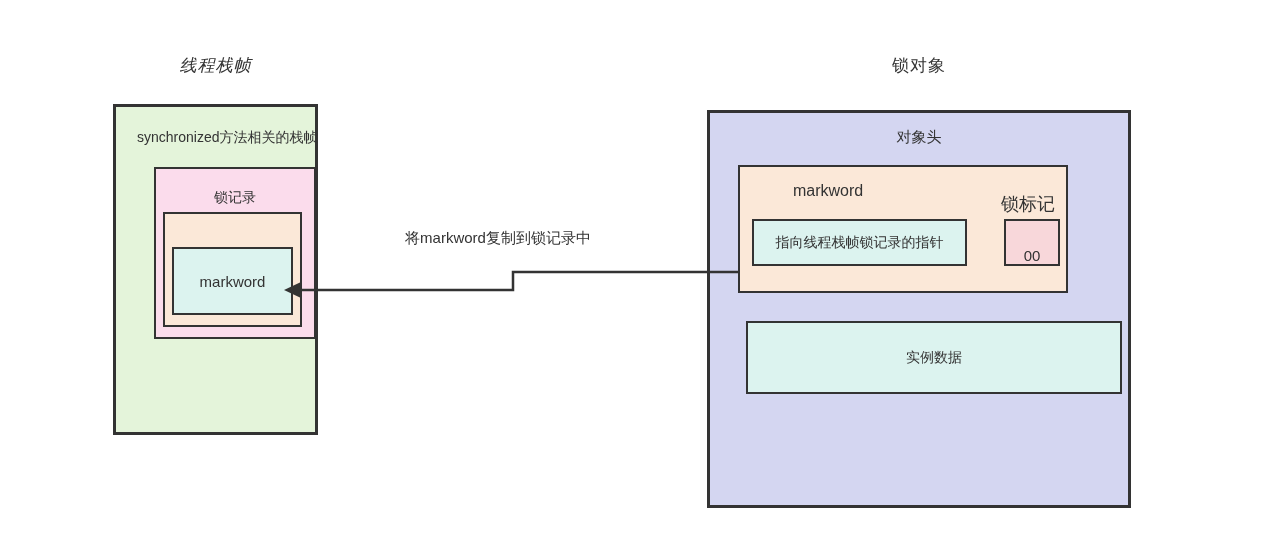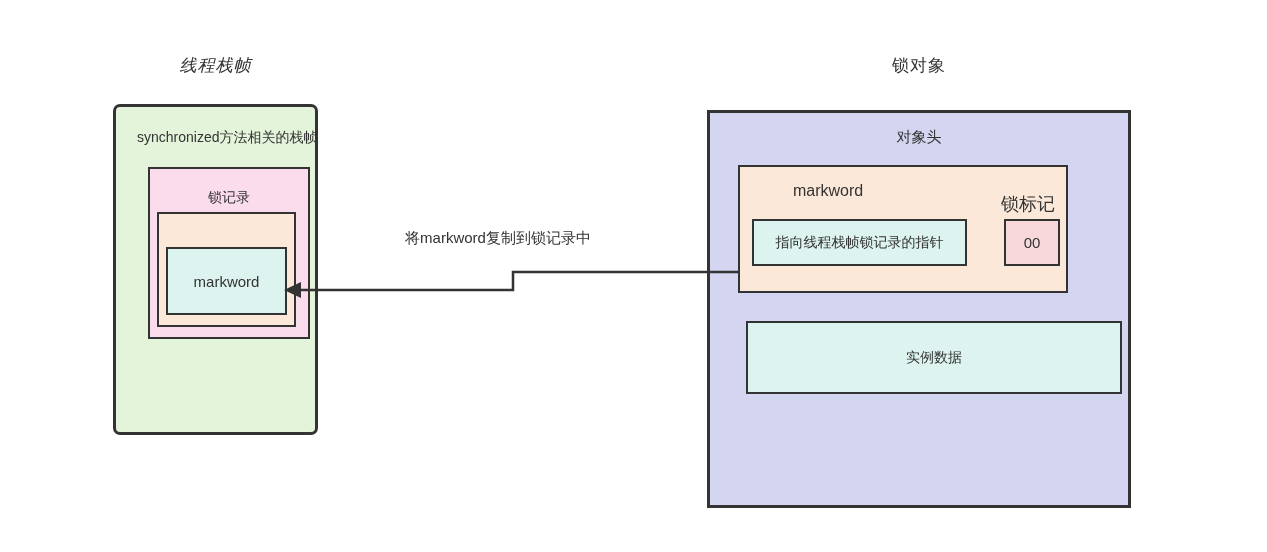--- a/index.html
+++ b/index.html
@@ -8,34 +8,34 @@
   }
   *{box-sizing:border-box;margin:0;padding:0;}
   body{background:#ffffff;font-family:"Liberation Sans","DejaVu Sans",sans-serif;color:var(--c-text);}
   .canvas{position:relative;width:1267px;height:552px;background:#ffffff;overflow:hidden;}
   .title{position:absolute;text-align:center;font-size:17px;letter-spacing:1px;}
   .box{position:absolute;border:3px solid var(--c-stroke);}
   .box-inner{position:absolute;border:2.5px solid var(--c-stroke);}
   .lbl{position:absolute;font-size:14px;white-space:nowrap;}
   .center-flex{display:flex;align-items:center;justify-content:center;font-size:14px;}
   
-  .thread-frame{left:113px;top:104px;width:205px;height:331px;background:var(--c-green);border-radius:7px;}
+  .thread-frame{left:113px;top:104px;width:205px;height:331px;background:var(--c-green);}
   .sync-label{left:21px;top:22px;font-size:14px;}
-  .lock-record{left:32px;top:60px;width:162px;height:172px;background:var(--c-pink);}
+  .lock-record{left:38px;top:60px;width:162px;height:172px;background:var(--c-pink);}
   .lock-record-label{left:0;top:20px;width:100%;text-align:center;}
   .lr-orange{left:7px;top:43px;width:139px;height:115px;background:var(--c-orange);}
   .lr-markword{left:7px;top:33px;width:121px;height:68px;background:var(--c-teal);font-size:15px;}
   
   .lock-object{left:707px;top:110px;width:424px;height:398px;background:var(--c-lavender);}
   .obj-header-label{left:0;top:15px;width:100%;text-align:center;font-size:15px;}
   .ro-markword{left:28px;top:52px;width:330px;height:128px;background:var(--c-orange);}
   .ro-markword-label{left:53px;top:15px;font-size:16px;}
   .lock-flag-label{left:261px;top:25px;font-size:18px;}
   .pointer-box{left:12px;top:52px;width:215px;height:47px;background:var(--c-teal);}
-  .flag-box{left:264px;top:52px;width:56px;height:47px;background:var(--c-rose);font-size:15px;}
+  .flag-box{left:264px;top:52px;width:56px;height:47px;background:var(--c-rose);font-size:15px;align-items:flex-end;}
   .instance-box{left:36px;top:208px;width:376px;height:73px;background:var(--c-teal);}
   .padding-box{left:36px;top:300px;width:328px;height:72px;background:var(--c-green);}
   
   .arrow-svg{position:absolute;left:0;top:0;width:1267px;height:552px;pointer-events:none;}
   .arrow-label{position:absolute;left:383px;top:229px;width:230px;text-align:center;font-size:15px;white-space:nowrap;}
 </style>
 </head>
 <body>
 
 <div class="canvas">

